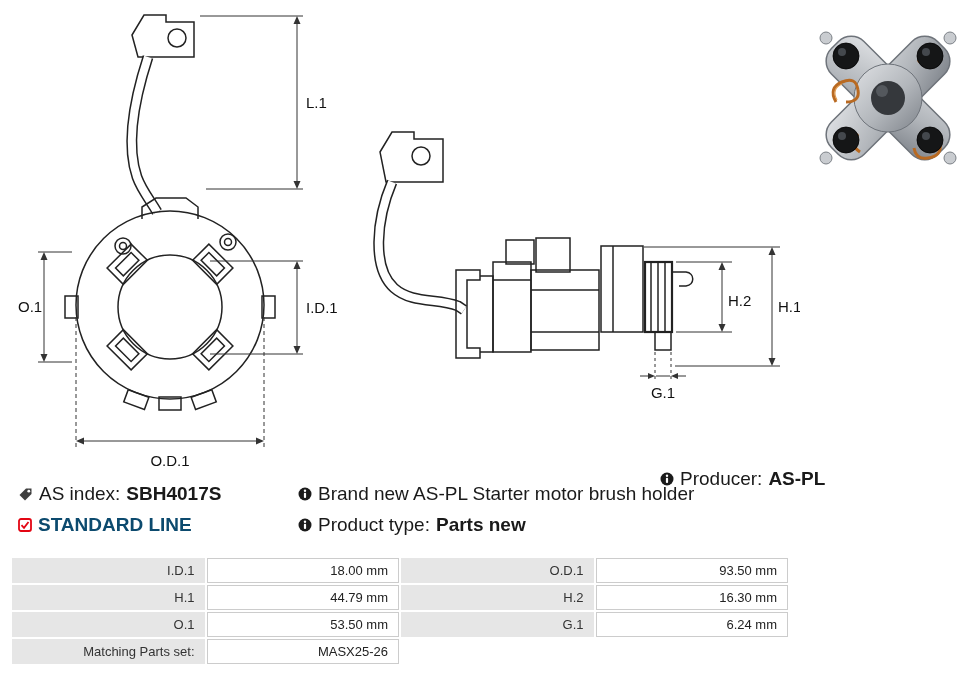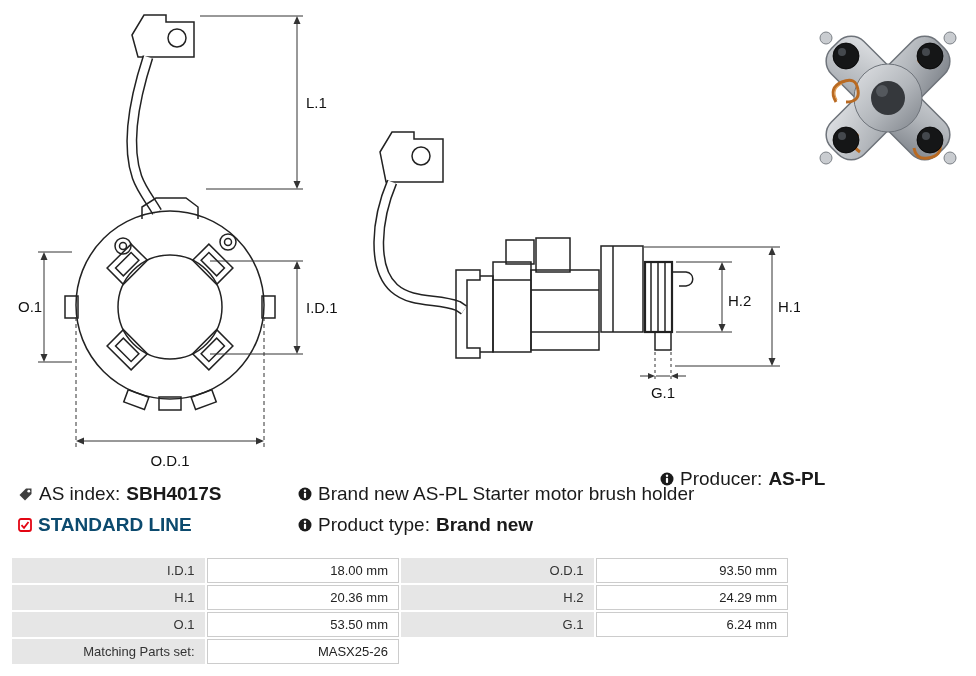--- a/index.html
+++ b/index.html
@@ -262,21 +262,21 @@
     </div>
     <div class="info-row">
       <span class="icon">
         <svg width="14" height="14" viewBox="0 0 14 14">
             <circle cx="7" cy="7" r="6.5" fill="#1b1b1b"></circle>
             <circle cx="7" cy="3.8" r="1.2" fill="#fff"></circle>
             <rect x="5.9" y="5.8" width="2.2" height="5.2" rx="1" fill="#fff"></rect>
           </svg>
       </span>
       <span>Product type:</span>
-      <b>Brand new</b>
+      <b>Parts new</b>
     </div>
   </div>
 
   <div class="abs info-col" style="left:660px;top:469px;width:140px;">
     <div class="info-row">
       <span class="icon">
         <svg width="14" height="14" viewBox="0 0 14 14">
             <circle cx="7" cy="7" r="6.5" fill="#1b1b1b"></circle>
             <circle cx="7" cy="3.8" r="1.2" fill="#fff"></circle>
             <rect x="5.9" y="5.8" width="2.2" height="5.2" rx="1" fill="#fff"></rect>
@@ -290,23 +290,23 @@
   <table class="specs">
     <tbody>
         <tr>
       <td class="lbl">I.D.1</td>
       <td class="val">18.00 mm</td>
       <td class="lbl">O.D.1</td>
       <td class="val">93.50 mm</td>
     </tr>
     <tr>
       <td class="lbl">H.1</td>
-      <td class="val">20.36 mm</td>
+      <td class="val">44.79 mm</td>
       <td class="lbl">H.2</td>
-      <td class="val">24.29 mm</td>
+      <td class="val">16.30 mm</td>
     </tr>
     <tr>
       <td class="lbl">O.1</td>
       <td class="val">53.50 mm</td>
       <td class="lbl">G.1</td>
       <td class="val">6.24 mm</td>
     </tr>
     <tr>
       <td class="lbl">Matching Parts set:</td>
       <td class="val">MASX25-26</td>

